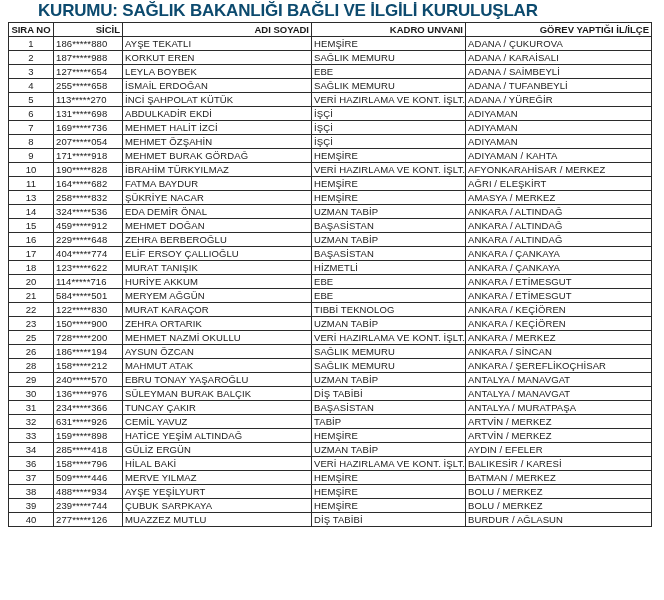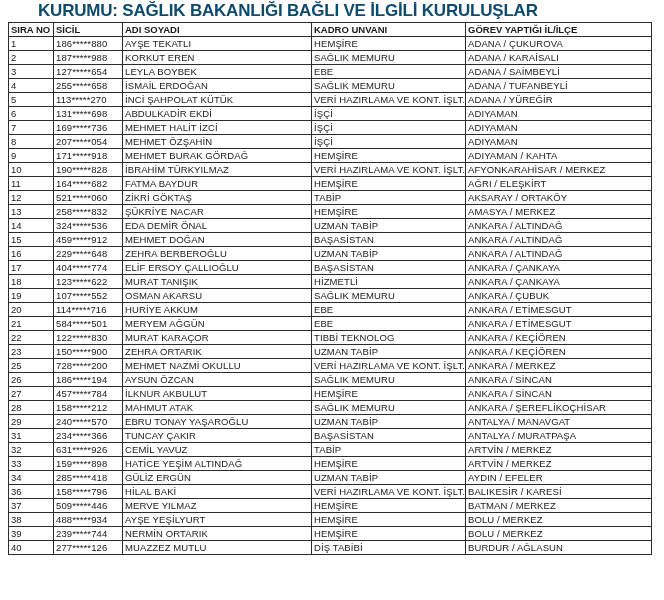--- a/index.html
+++ b/index.html
@@ -16,22 +16,22 @@
     width: 643px;
   }
   table.roster th, table.roster td {
     border: 1px solid #2b2b2b;
     height: 13px; line-height: 13px;
     padding: 0 2px;
     font-size: 9.5px;
     white-space: nowrap; overflow: hidden;
     text-align: left;
   }
-  table.roster th { font-weight: bold; font-size: 9.5px; }
-  table.roster th.c-no, table.roster td.c-no { text-align: left; }
+  table.roster th { font-weight: bold; font-size: 9.5px; text-align: right; }
+  table.roster th.c-no, table.roster td.c-no { text-align: center; }
   col.w-no { width: 45px; }
   col.w-sicil { width: 69px; }
   col.w-name { width: 189px; }
   col.w-kadro { width: 154px; }
   col.w-gorev { width: 186px; }
   td.c-sicil, td.c-name, td.c-kadro, td.c-gorev { letter-spacing: 0.1px; }
 </style>
 </head>
 <body>
 
@@ -126,27 +126,20 @@
         <td class="c-gorev">AFYONKARAHİSAR / MERKEZ</td>
       </tr>
       <tr>
         <td class="c-no">11</td>
         <td class="c-sicil">164*****682</td>
         <td class="c-name">FATMA BAYDUR</td>
         <td class="c-kadro">HEMŞİRE</td>
         <td class="c-gorev">AĞRI / ELEŞKİRT</td>
       </tr>
       <tr>
-        <td class="c-no">12</td>
-        <td class="c-sicil">521*****060</td>
-        <td class="c-name">ZİKRİ GÖKTAŞ</td>
-        <td class="c-kadro">TABİP</td>
-        <td class="c-gorev">AKSARAY / ORTAKÖY</td>
-      </tr>
-      <tr>
         <td class="c-no">13</td>
         <td class="c-sicil">258*****832</td>
         <td class="c-name">ŞÜKRİYE NACAR</td>
         <td class="c-kadro">HEMŞİRE</td>
         <td class="c-gorev">AMASYA / MERKEZ</td>
       </tr>
       <tr>
         <td class="c-no">14</td>
         <td class="c-sicil">324*****536</td>
         <td class="c-name">EDA DEMİR ÖNAL</td>
@@ -175,27 +168,20 @@
         <td class="c-gorev">ANKARA / ÇANKAYA</td>
       </tr>
       <tr>
         <td class="c-no">18</td>
         <td class="c-sicil">123*****622</td>
         <td class="c-name">MURAT TANIŞIK</td>
         <td class="c-kadro">HİZMETLİ</td>
         <td class="c-gorev">ANKARA / ÇANKAYA</td>
       </tr>
       <tr>
-        <td class="c-no">19</td>
-        <td class="c-sicil">107*****552</td>
-        <td class="c-name">OSMAN AKARSU</td>
-        <td class="c-kadro">SAĞLIK MEMURU</td>
-        <td class="c-gorev">ANKARA / ÇUBUK</td>
-      </tr>
-      <tr>
         <td class="c-no">20</td>
         <td class="c-sicil">114*****716</td>
         <td class="c-name">HURİYE AKKUM</td>
         <td class="c-kadro">EBE</td>
         <td class="c-gorev">ANKARA / ETİMESGUT</td>
       </tr>
       <tr>
         <td class="c-no">21</td>
         <td class="c-sicil">584*****501</td>
         <td class="c-name">MERYEM AĞGÜN</td>
@@ -224,41 +210,41 @@
         <td class="c-gorev">ANKARA / MERKEZ</td>
       </tr>
       <tr>
         <td class="c-no">26</td>
         <td class="c-sicil">186*****194</td>
         <td class="c-name">AYSUN ÖZCAN</td>
         <td class="c-kadro">SAĞLIK MEMURU</td>
         <td class="c-gorev">ANKARA / SİNCAN</td>
       </tr>
       <tr>
-        <td class="c-no">27</td>
-        <td class="c-sicil">457*****784</td>
-        <td class="c-name">İLKNUR AKBULUT</td>
-        <td class="c-kadro">HEMŞİRE</td>
-        <td class="c-gorev">ANKARA / SİNCAN</td>
-      </tr>
-      <tr>
         <td class="c-no">28</td>
         <td class="c-sicil">158*****212</td>
         <td class="c-name">MAHMUT ATAK</td>
         <td class="c-kadro">SAĞLIK MEMURU</td>
         <td class="c-gorev">ANKARA / ŞEREFLİKOÇHİSAR</td>
       </tr>
       <tr>
         <td class="c-no">29</td>
         <td class="c-sicil">240*****570</td>
         <td class="c-name">EBRU TONAY YAŞAROĞLU</td>
         <td class="c-kadro">UZMAN TABİP</td>
         <td class="c-gorev">ANTALYA / MANAVGAT</td>
       </tr>
       <tr>
+        <td class="c-no">30</td>
+        <td class="c-sicil">136*****976</td>
+        <td class="c-name">SÜLEYMAN BURAK BALÇIK</td>
+        <td class="c-kadro">DİŞ TABİBİ</td>
+        <td class="c-gorev">ANTALYA / MANAVGAT</td>
+      </tr>
+      <tr>
         <td class="c-no">31</td>
         <td class="c-sicil">234*****366</td>
         <td class="c-name">TUNCAY ÇAKIR</td>
         <td class="c-kadro">BAŞASİSTAN</td>
         <td class="c-gorev">ANTALYA / MURATPAŞA</td>
       </tr>
       <tr>
         <td class="c-no">32</td>
         <td class="c-sicil">631*****926</td>
         <td class="c-name">CEMİL YAVUZ</td>
@@ -296,21 +282,21 @@
       <tr>
         <td class="c-no">38</td>
         <td class="c-sicil">488*****934</td>
         <td class="c-name">AYŞE YEŞİLYURT</td>
         <td class="c-kadro">HEMŞİRE</td>
         <td class="c-gorev">BOLU / MERKEZ</td>
       </tr>
       <tr>
         <td class="c-no">39</td>
         <td class="c-sicil">239*****744</td>
-        <td class="c-name">NERMİN ORTARIK</td>
+        <td class="c-name">ÇUBUK SARPKAYA</td>
         <td class="c-kadro">HEMŞİRE</td>
         <td class="c-gorev">BOLU / MERKEZ</td>
       </tr>
       <tr>
         <td class="c-no">40</td>
         <td class="c-sicil">277*****126</td>
         <td class="c-name">MUAZZEZ MUTLU</td>
         <td class="c-kadro">DİŞ TABİBİ</td>
         <td class="c-gorev">BURDUR / AĞLASUN</td>
       </tr>

